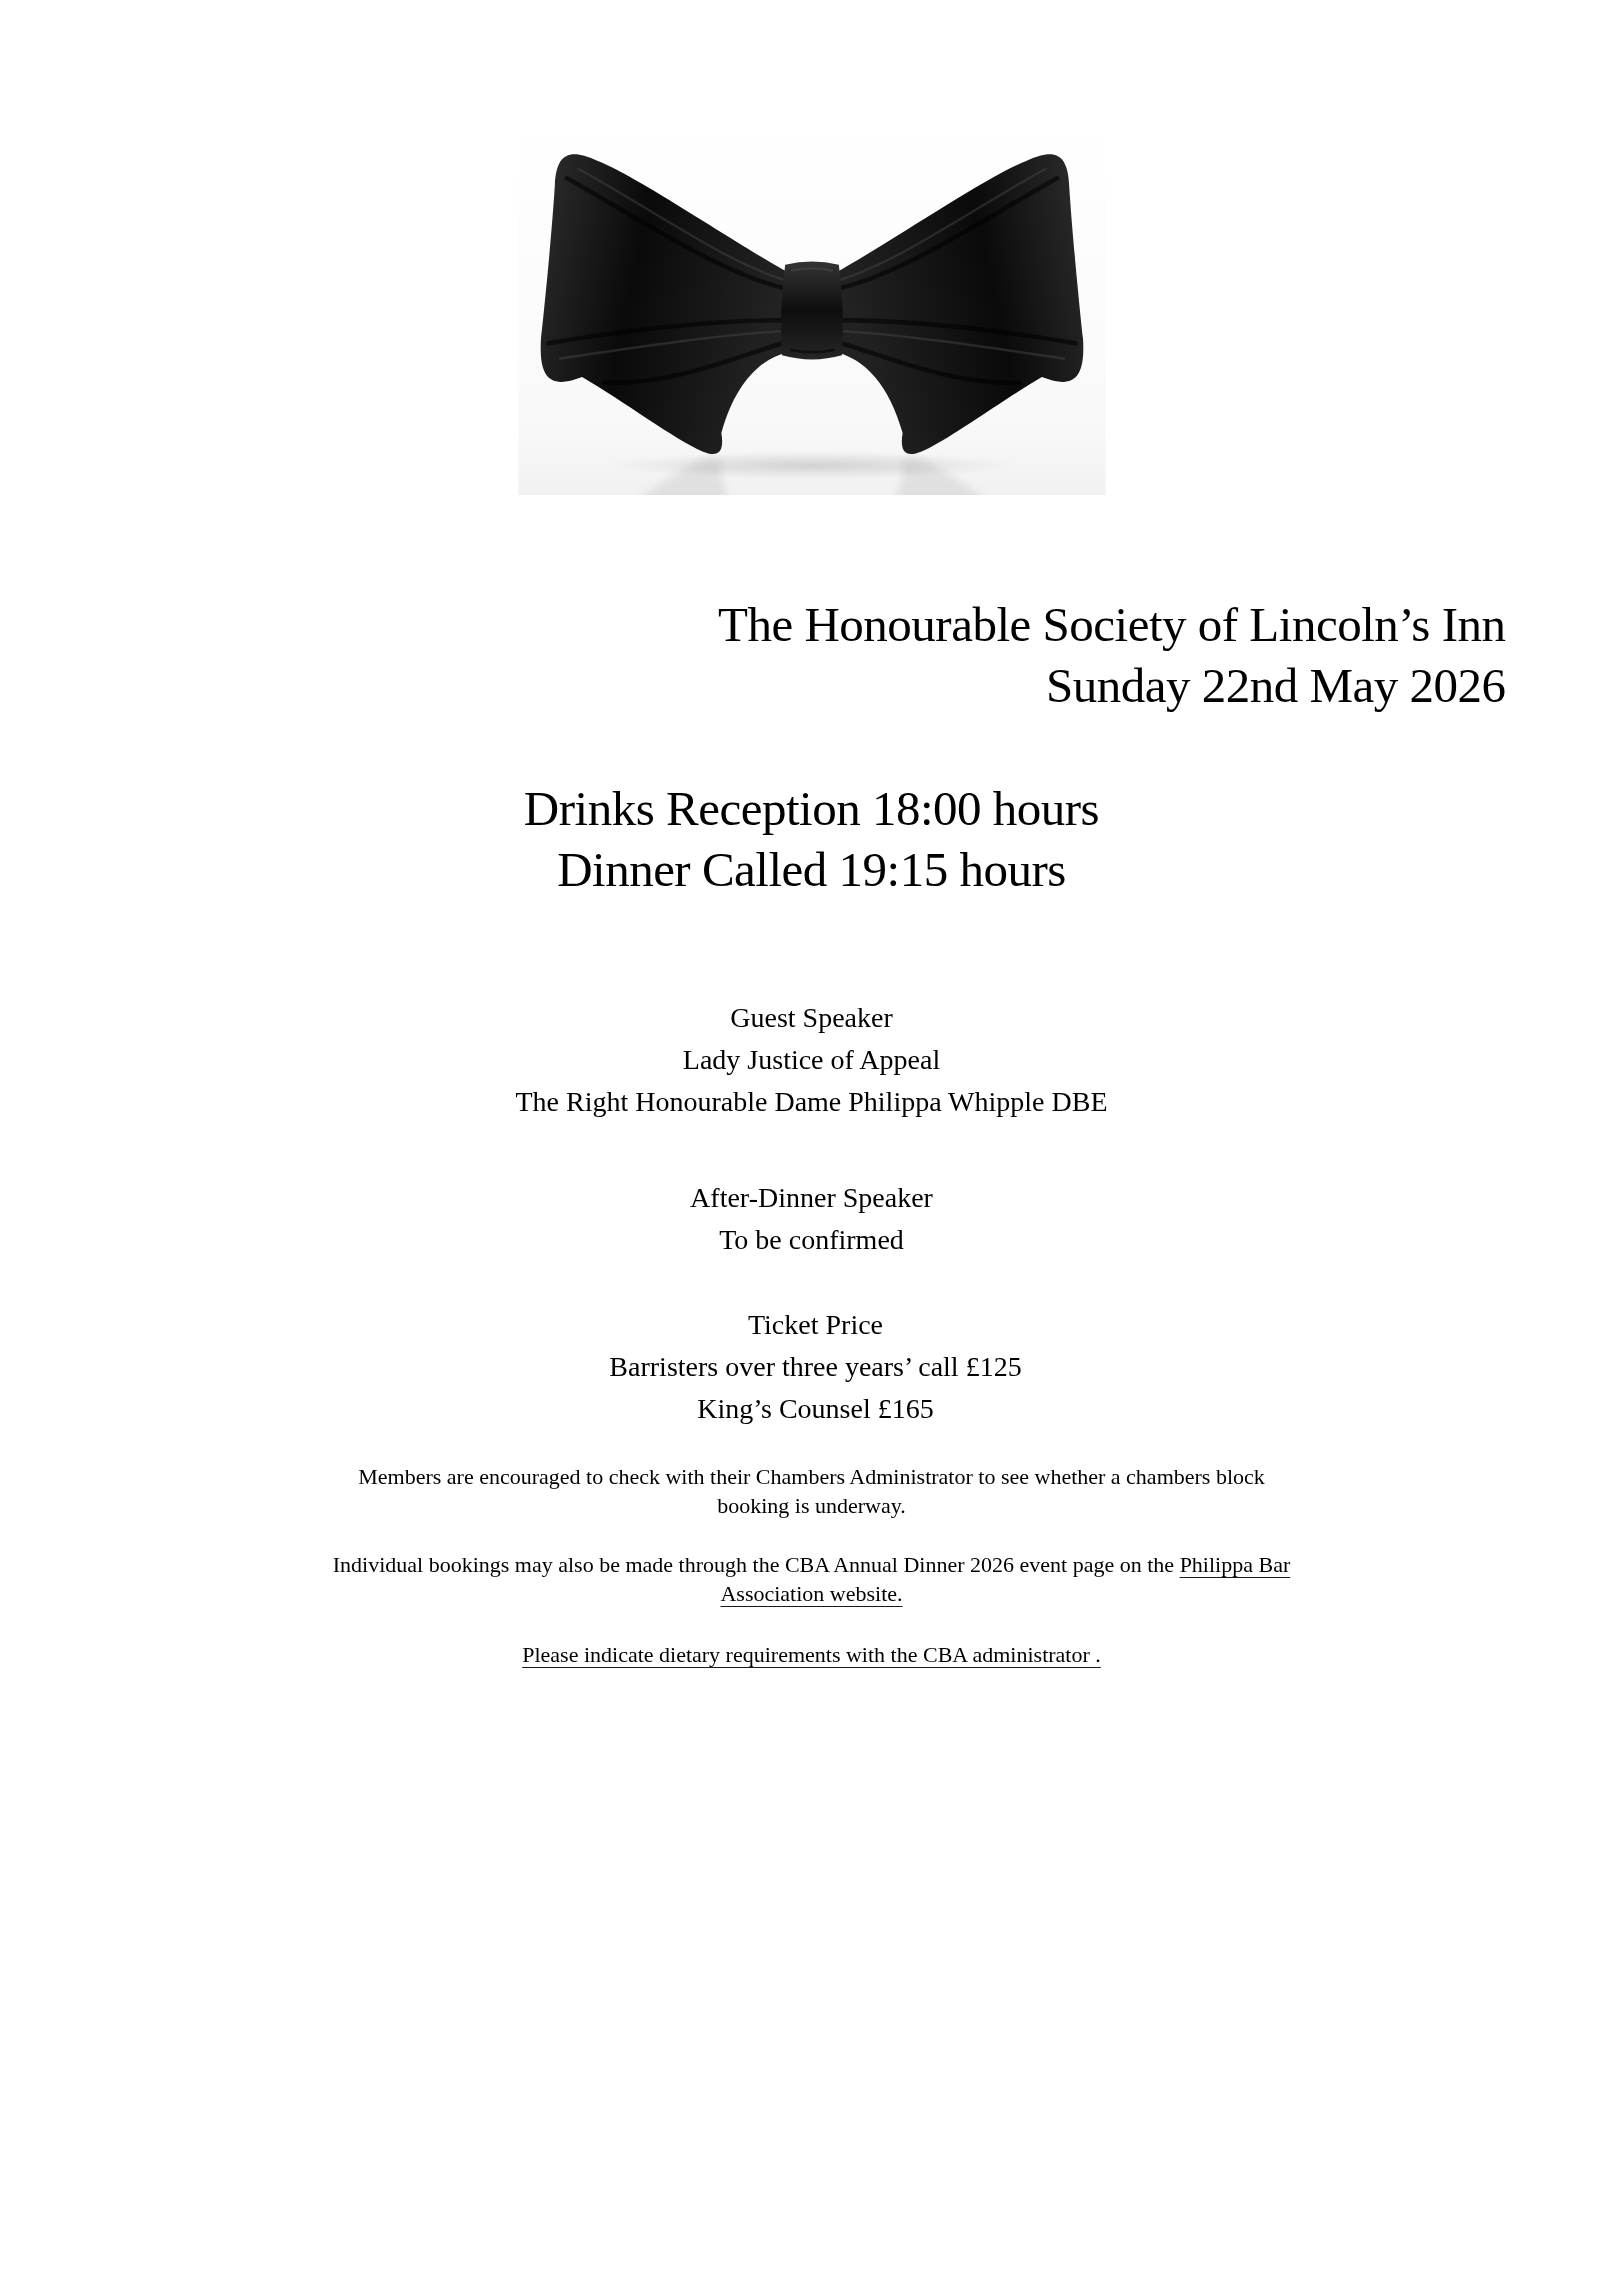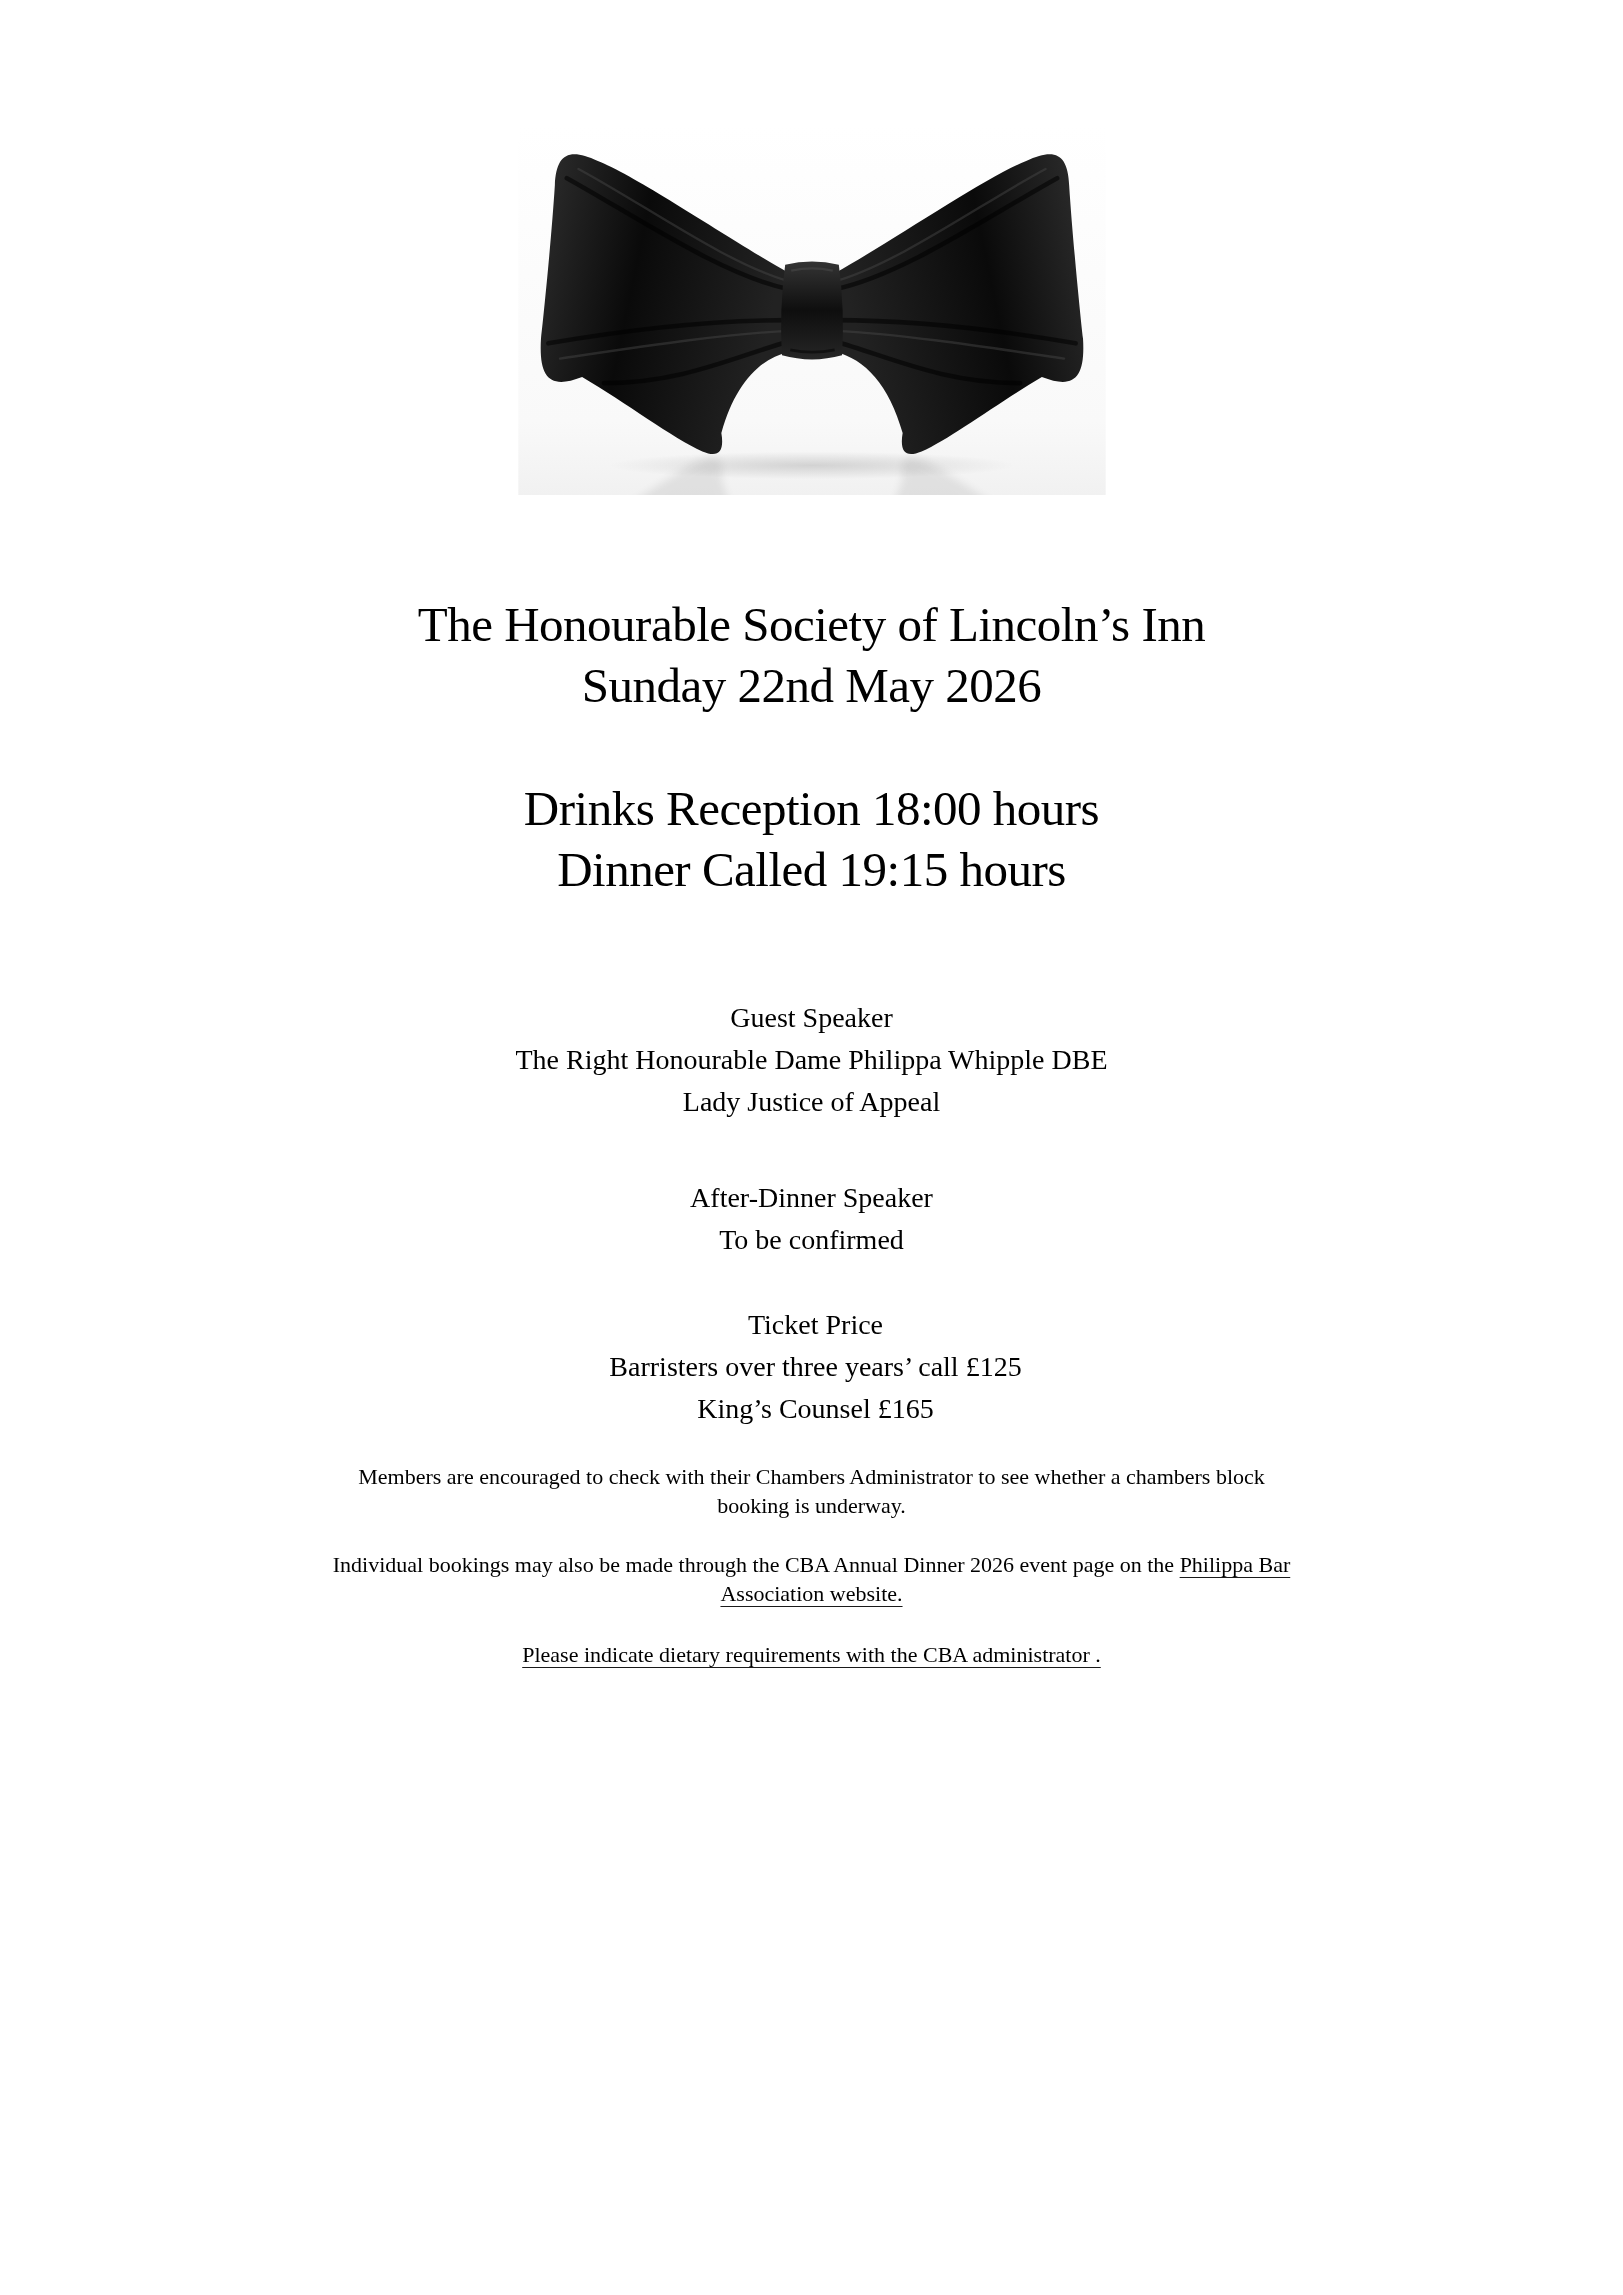--- a/index.html
+++ b/index.html
@@ -38,21 +38,21 @@
   }
   .note {
     font-size: 22px;
     line-height: 29px;
     font-weight: 400;
     margin: 0 auto;
     width: 1203px;
   }
   .pre-line { white-space: pre-line; }
 
-  .block-title   { margin-top: 99px; }
+  .block-title   { margin-top: 99px; text-align: right; }
   .block-times   { margin-top: 62px; }
   .block-guest   { margin-top: 97px; }
   .block-after   { margin-top: 54px; }
   .block-ticket  { margin-top: 43px; padding-left: 8px; }
   .block-note1   { margin-top: 125px; }
   .block-note2   { margin-top: 32px; }
   .block-note3   { margin-top: 30px; }
   .block-note4   { margin-top: 32px; }
 
   p { margin: 0; }
@@ -142,22 +142,22 @@
     <p class="h-large">Sunday 22nd May 2026</p>
   </div>
 
   <div class="center-col block-times">
     <p class="h-large">Drinks Reception 18:00 hours</p>
     <p class="h-large">Dinner Called 19:15 hours</p>
   </div>
 
   <div class="center-col block-guest">
     <p class="h-mid">Guest Speaker</p>
+    <p class="h-mid">Lady Justice of Appeal</p>
     <p class="h-mid">The Right Honourable Dame Philippa Whipple DBE</p>
-    <p class="h-mid">Lady Justice of Appeal</p>
   </div>
 
   <div class="center-col block-after">
     <p class="h-mid">After-Dinner Speaker</p>
     <p class="h-mid">To be confirmed</p>
   </div>
 
   <div class="center-col block-ticket">
     <p class="h-mid">Ticket Price</p>
     <p class="h-mid">Barristers over three years’ call £125</p>

